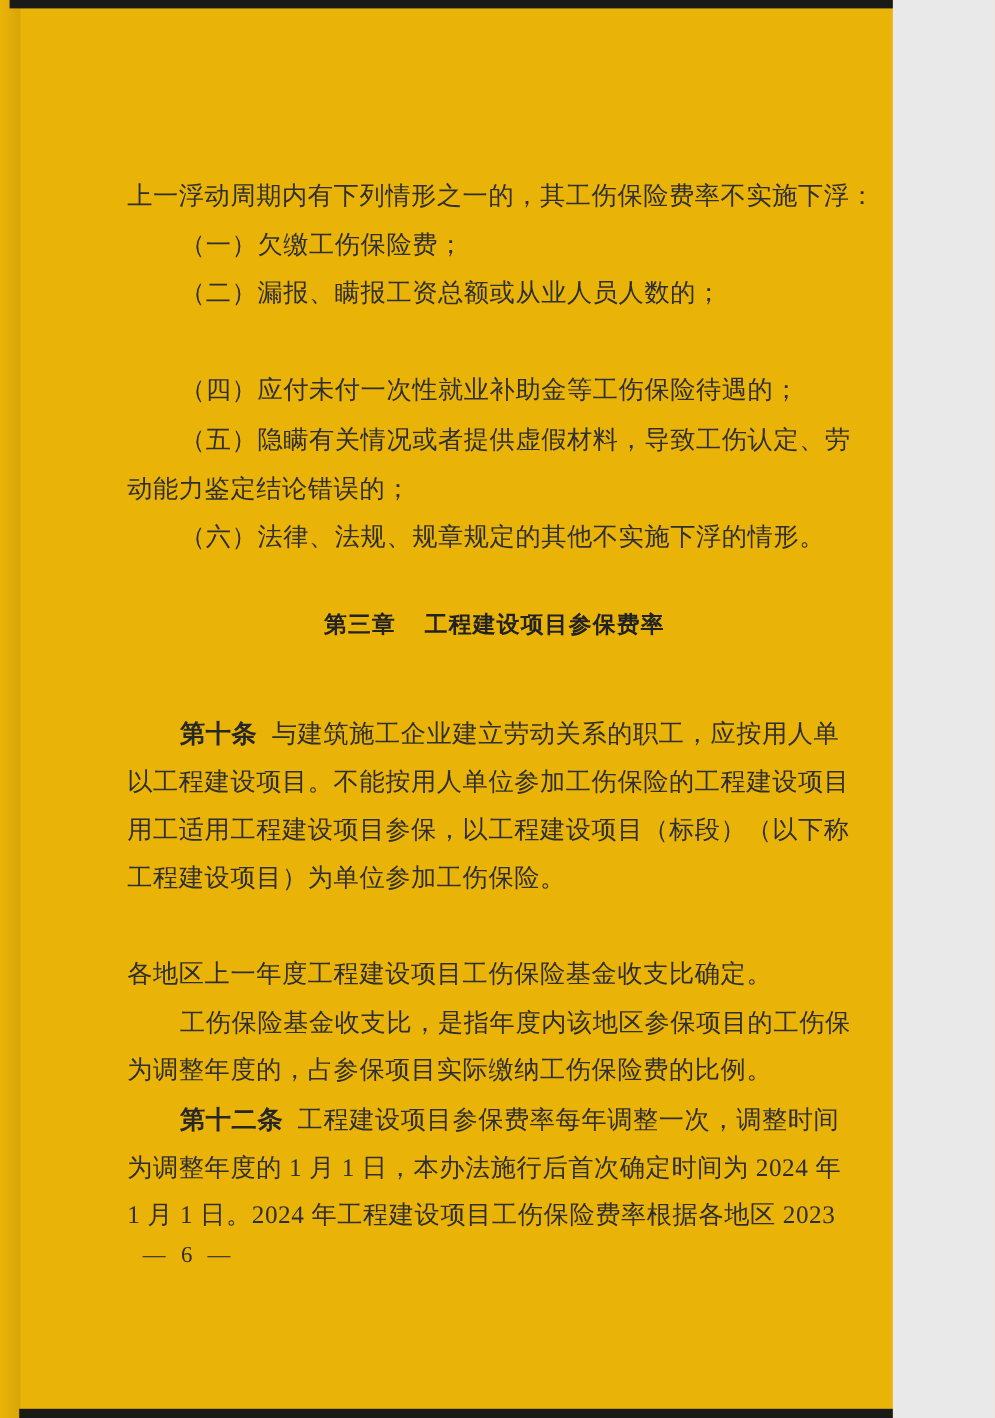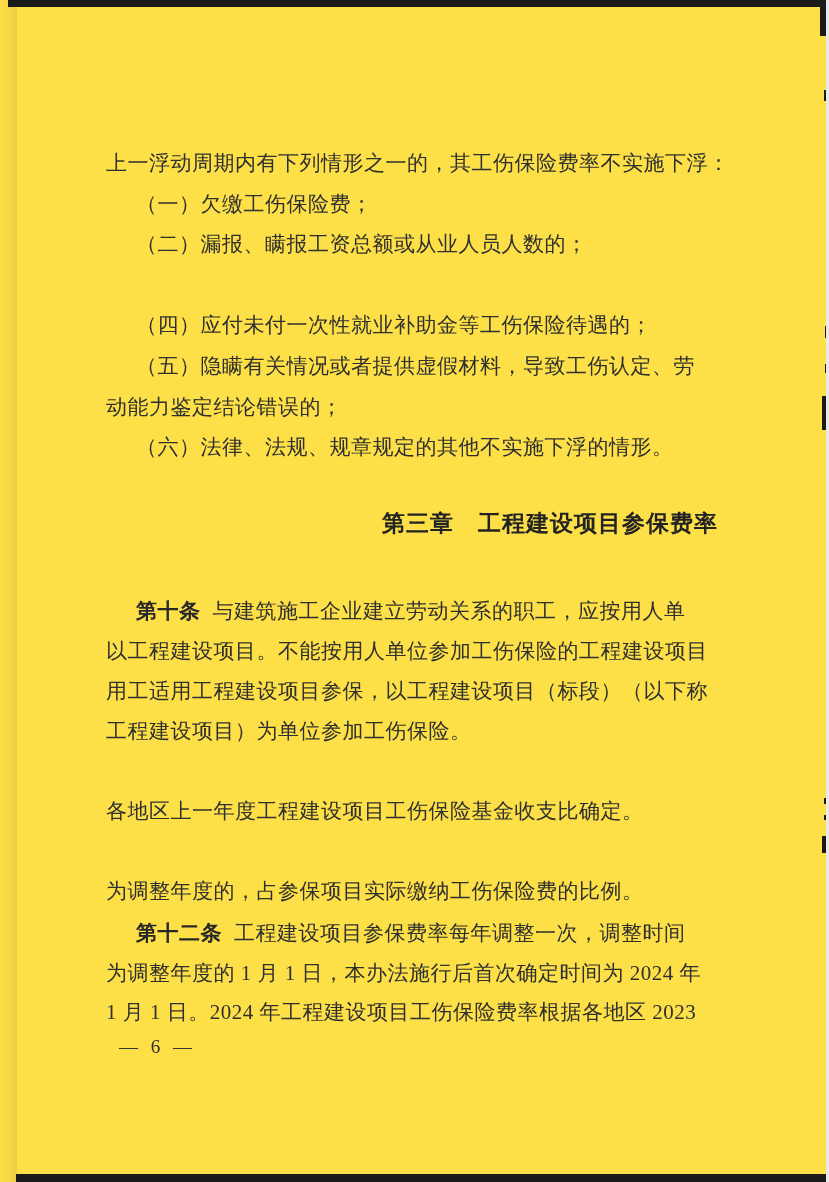--- a/index.html
+++ b/index.html
@@ -1,44 +1,44 @@
 <!DOCTYPE html>
 <html><head>
 <meta charset="utf-8">
 <style>
   html,body{margin:0;padding:0;background:#e9e9e9;}
   .page{
     position:relative;
-    width:826px;height:1182px;
-    background:#fde047;
+    width:744px;height:1182px;
+    background:#eab308;
     overflow:hidden;
     font-family:"Liberation Serif","DejaVu Serif",serif;
   }
   
   .line{
     position:absolute;
     left:106px;
     font-size:21px;
     line-height:26px;
     color:#2f2f2f;
     white-space:nowrap;
     letter-spacing:0.5px;
   }
-  .line.indent{left:136px;}
+  .line.indent{left:150px;}
   .art{font-weight:700;color:#272727;}
   .art:empty{display:none;}
   .art:not(:empty){margin-right:12px;}
   .chapter{
     position:absolute;
     left:106px;top:508px;
     width:612px;
-    text-align:right;
+    text-align:center;
     font-family:"Liberation Sans","DejaVu Sans",sans-serif;
     font-weight:700;
-    font-size:23px;
+    font-size:19px;
     color:#222;
     letter-spacing:1px;
     white-space:nowrap;
   }
   .chapter .chapter-num{margin-right:24px;}
   .page-number{
     position:absolute;
     left:119px;top:1036px;
     font-size:19px;
     color:#2f2f2f;
@@ -91,20 +91,21 @@
 
   <div class="chapter">
     <span class="chapter-num">第三章</span><span>工程建设项目参保费率</span>
   </div>
 
   <div class="line indent" style="top:598px"><span class="art">第十条</span><span>与建筑施工企业建立劳动关系的职工，应按用人单</span></div>
   <div class="line" style="top:638px"><span>以工程建设项目。不能按用人单位参加工伤保险的工程建设项目</span></div>
   <div class="line" style="top:678px"><span>用工适用工程建设项目参保，以工程建设项目（标段）（以下称</span></div>
   <div class="line" style="top:718px"><span>工程建设项目）为单位参加工伤保险。</span></div>
   <div class="line" style="top:798px"><span>各地区上一年度工程建设项目工伤保险基金收支比确定。</span></div>
+  <div class="line indent" style="top:839px"><span>工伤保险基金收支比，是指年度内该地区参保项目的工伤保</span></div>
   <div class="line" style="top:878px"><span>为调整年度的，占参保项目实际缴纳工伤保险费的比例。</span></div>
   <div class="line indent" style="top:920px"><span class="art">第十二条</span><span>工程建设项目参保费率每年调整一次，调整时间</span></div>
   <div class="line" style="top:960px"><span>为调整年度的 1 月 1 日，本办法施行后首次确定时间为 2024 年</span></div>
   <div class="line" style="top:999px"><span>1 月 1 日。2024 年工程建设项目工伤保险费率根据各地区 2023</span></div>
 
   <div class="page-number">— 6 —</div>
 
 </div>
 
 </body></html>

